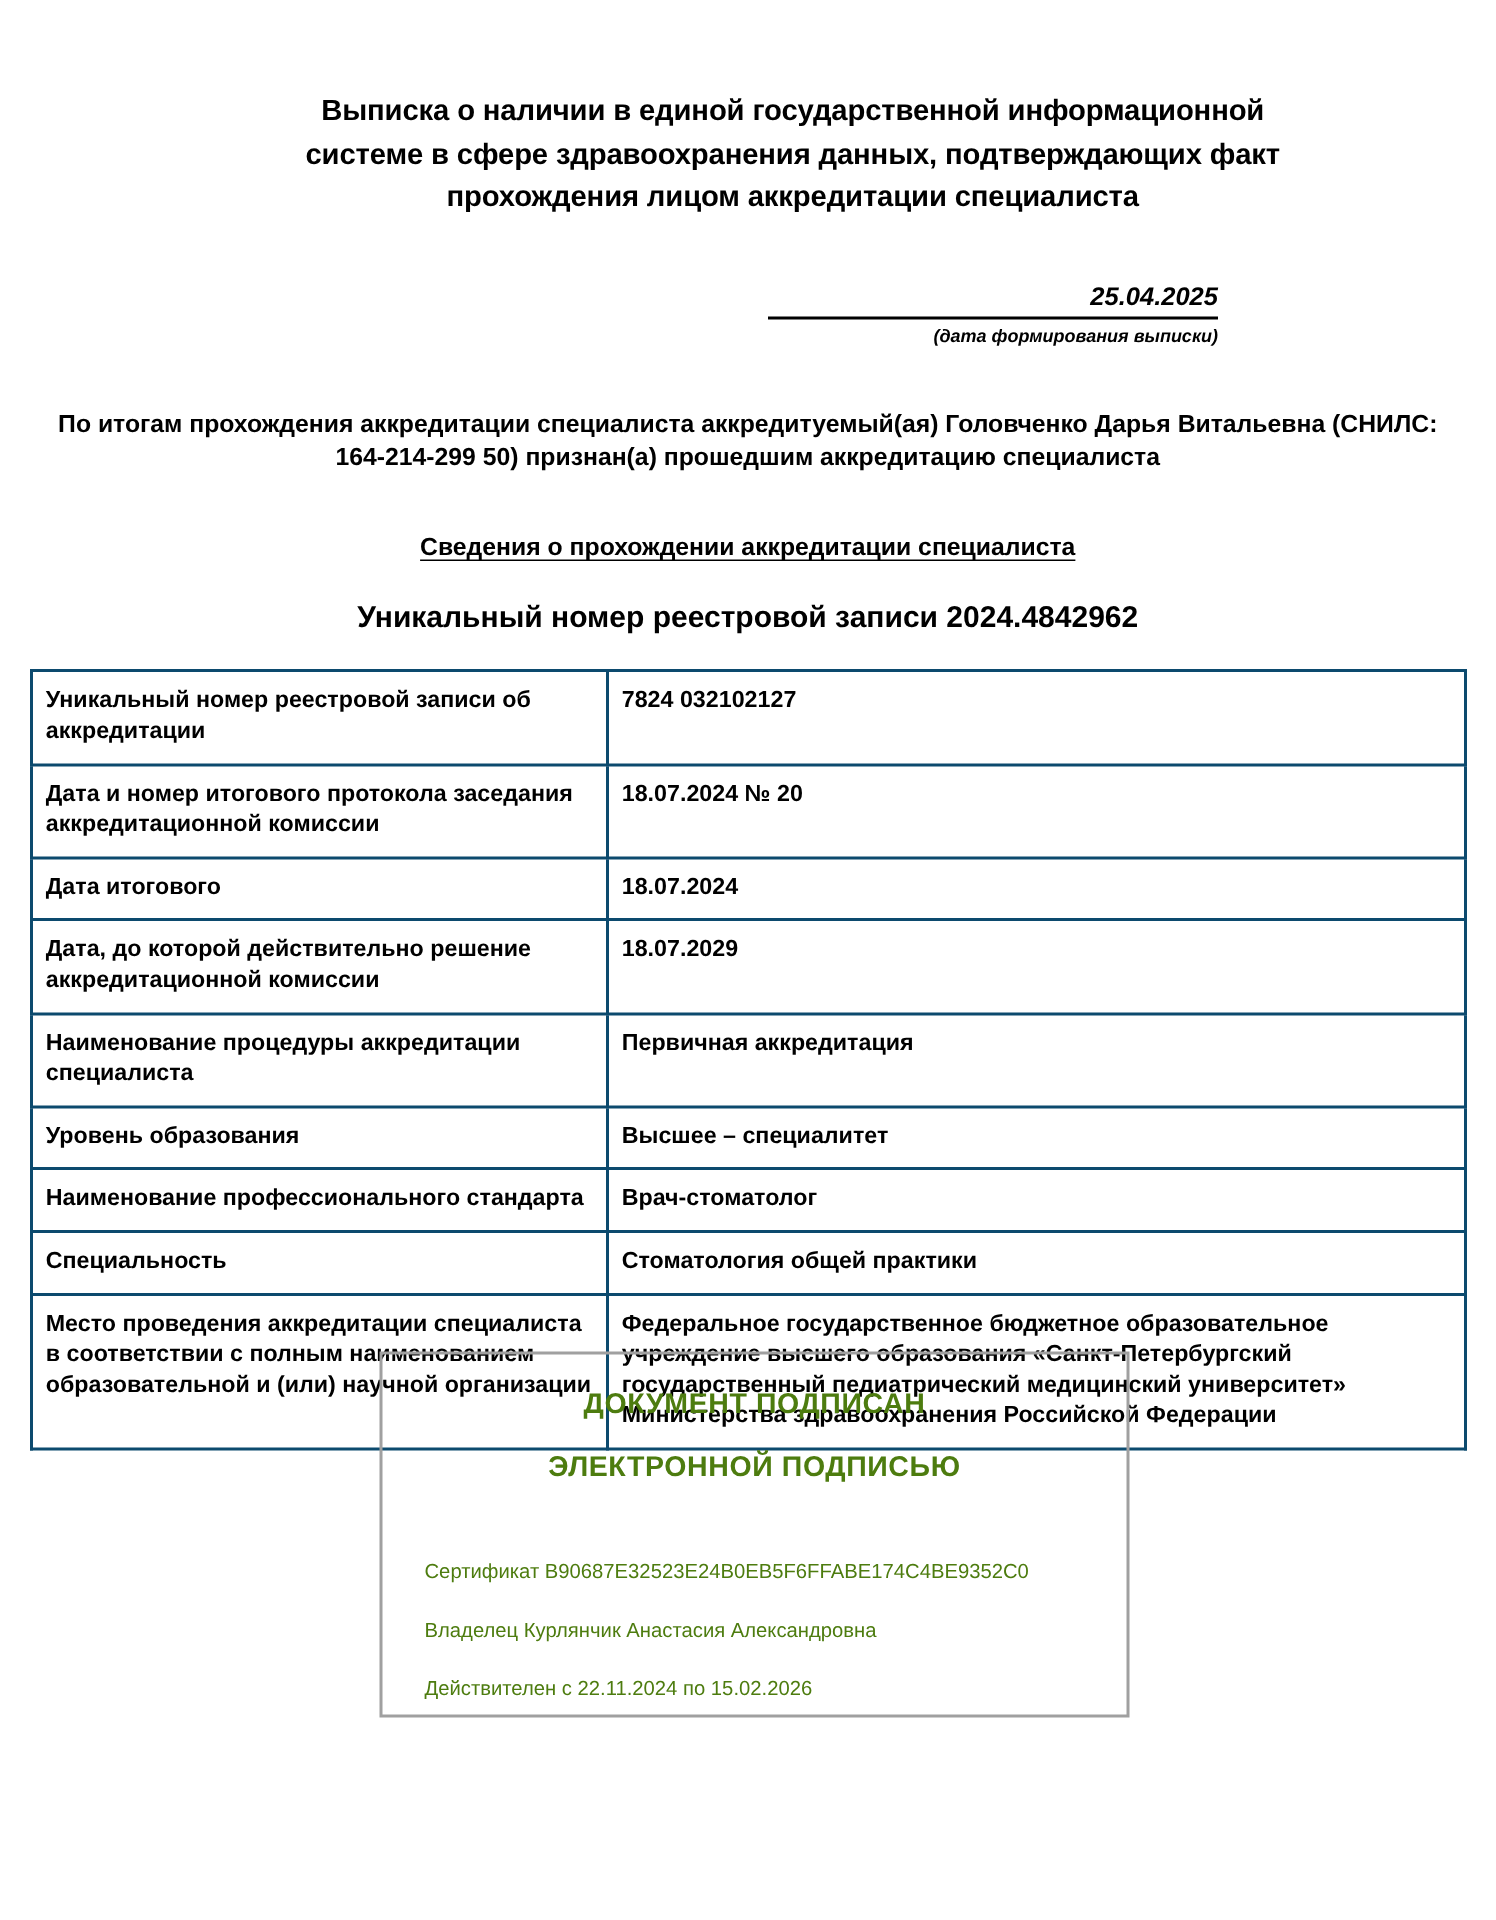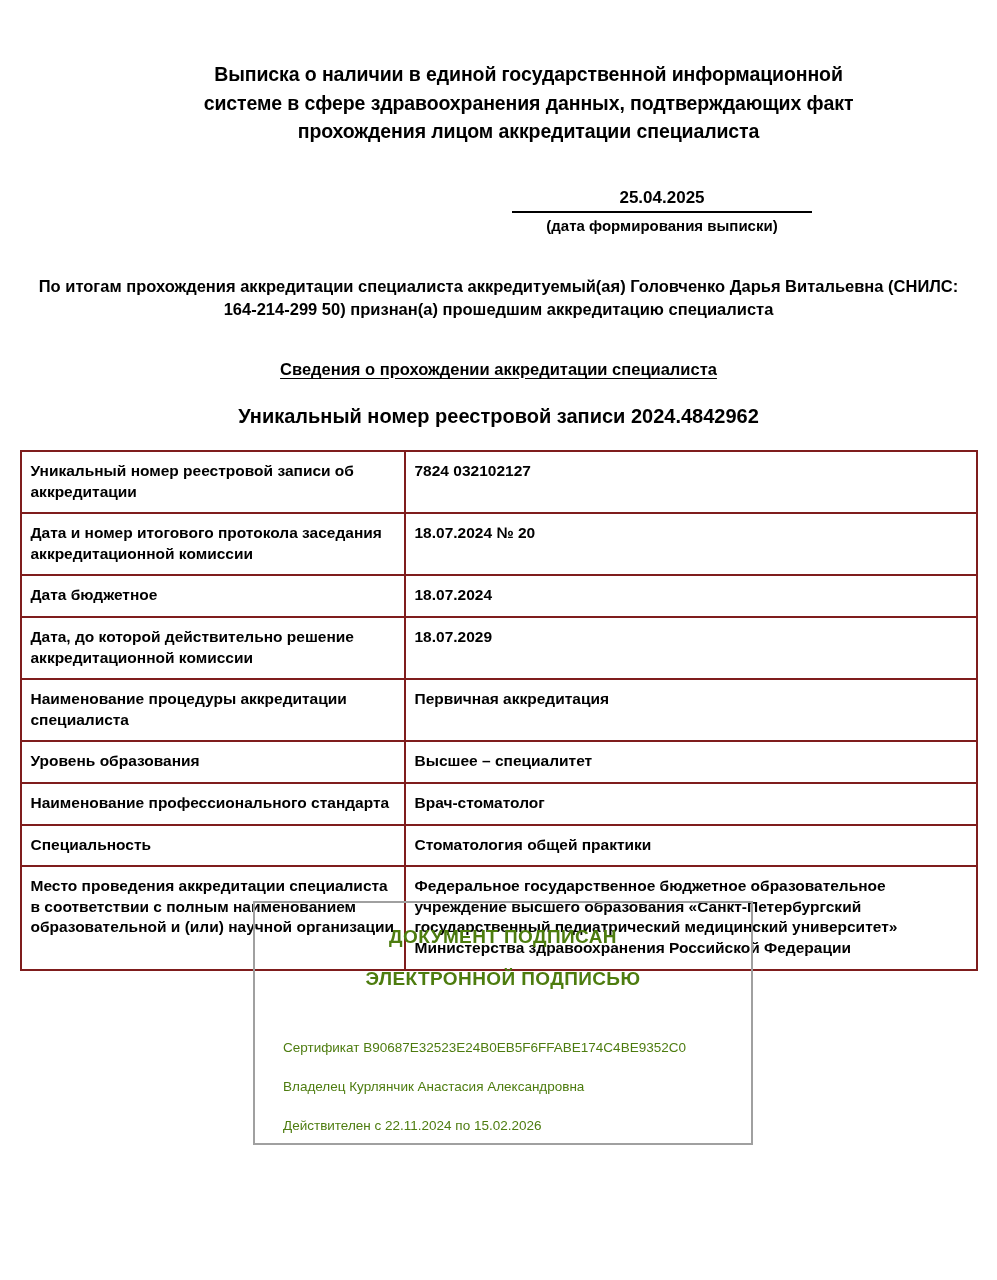--- a/index.html
+++ b/index.html
@@ -39,33 +39,34 @@
   
   .date-block {
     margin-top: 42px;
     padding-right: 185px;
     display: flex;
     flex-direction: column;
     align-items: flex-end;
   }
   .date-inner {
     width: 300px;
-    text-align: center;
+    text-align: right;
+    font-style: italic;
   }
   .date-value {
     font-size: 17px;
     font-weight: bold;
     line-height: 1.2;
     padding-bottom: 3px;
     border-bottom: 2px solid #000;
     display: block;
   }
   .date-caption {
     display: block;
-    font-size: 15px;
+    font-size: 12px;
     font-weight: bold;
     margin-top: 4px;
     line-height: 1.2;
   }
 
   
   .intro {
     margin: 40px auto 12px auto;
     width: 920px;
     font-size: 16.5px;
@@ -94,21 +95,21 @@
   }
 
   
   .info-table {
     margin: 22px auto 0 auto;
     width: 916px;
     border-collapse: collapse;
     table-layout: fixed;
   }
   .info-table td {
-    border: 2px solid #7f1d1d;
+    border: 2px solid #0c4a6e;
     vertical-align: top;
     padding: 9px 9px 10px 9px;
     font-size: 15.5px;
     font-weight: bold;
     line-height: 1.33;
   }
   .info-table td.label-cell {
     width: 364px;
   }
   .info-table td.value-cell {
@@ -174,21 +175,21 @@
     <tbody>
       <tr>
         <td class="label-cell">Уникальный номер реестровой записи об аккредитации</td>
         <td class="value-cell">7824 032102127</td>
       </tr>
       <tr>
         <td class="label-cell">Дата и номер итогового протокола заседания аккредитационной комиссии</td>
         <td class="value-cell">18.07.2024 № 20</td>
       </tr>
       <tr>
-        <td class="label-cell">Дата бюджетное</td>
+        <td class="label-cell">Дата итогового</td>
         <td class="value-cell">18.07.2024</td>
       </tr>
       <tr>
         <td class="label-cell">Дата, до которой действительно решение аккредитационной комиссии</td>
         <td class="value-cell">18.07.2029</td>
       </tr>
       <tr>
         <td class="label-cell">Наименование процедуры аккредитации специалиста</td>
         <td class="value-cell">Первичная аккредитация</td>
       </tr>

